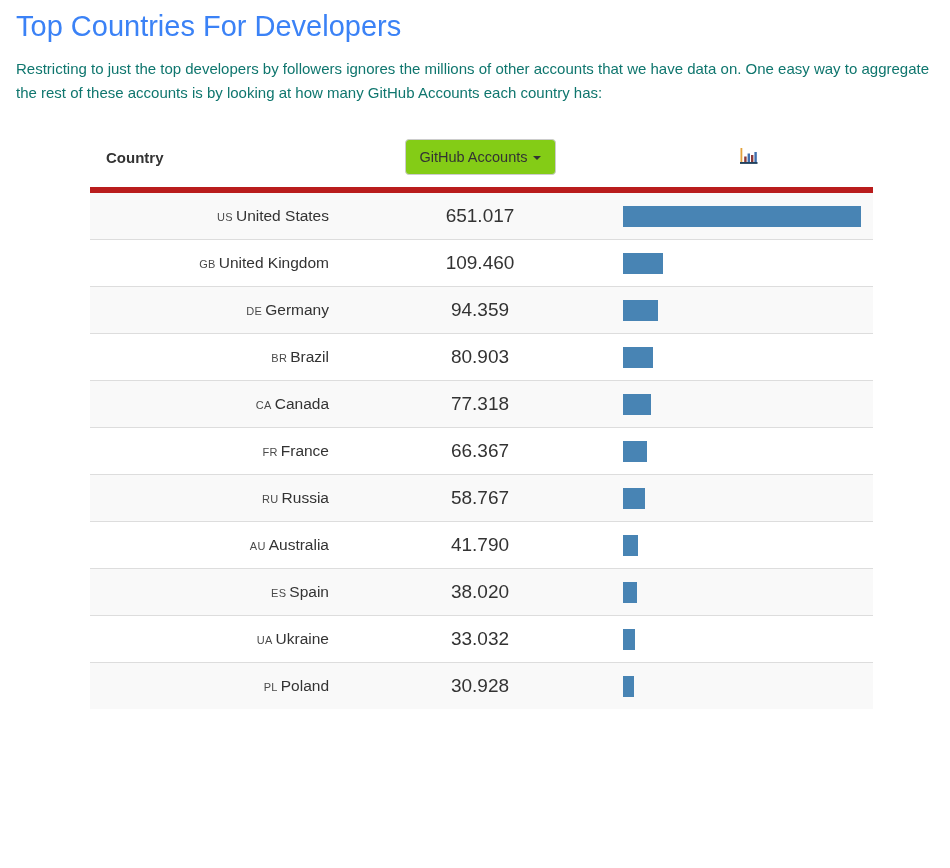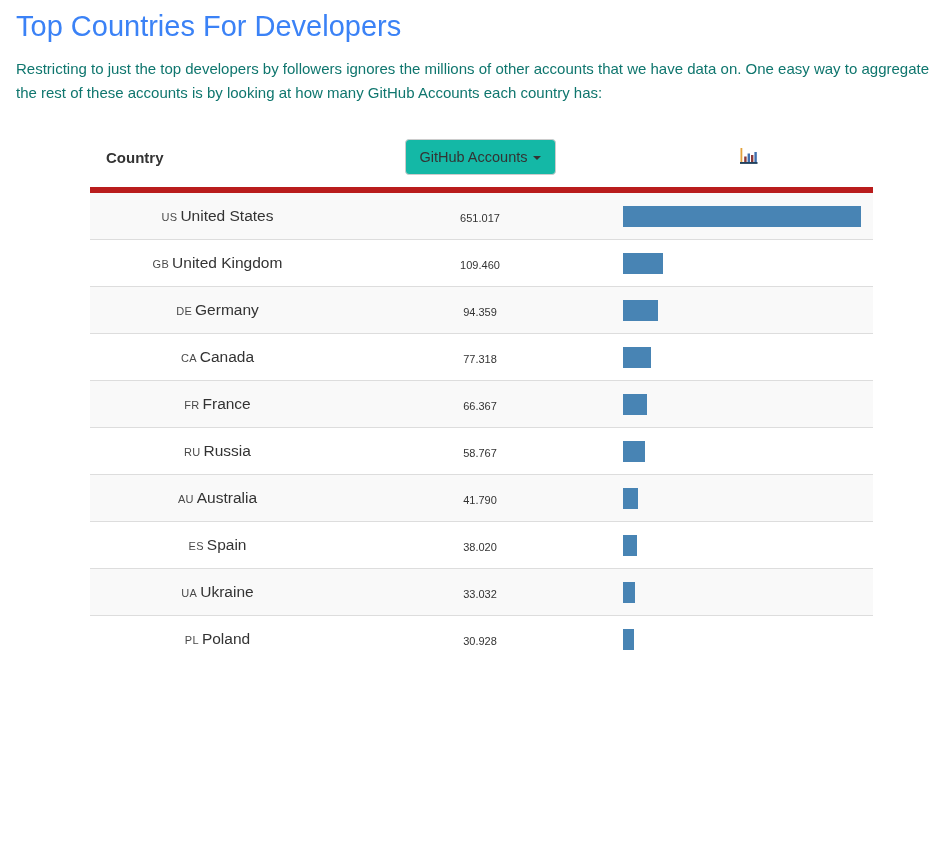--- a/index.html
+++ b/index.html
@@ -54,21 +54,21 @@
   th.th-country {
     text-align: left;
     padding-left: 16px;
     font-size: 15px;
   }
   th.th-metric { text-align: center; }
   th.th-chart  { text-align: center; }
 
   .metric-btn {
     display: inline-block;
-    background: #14b8a6;
+    background: #84cc16;
     border: 1px solid #cccccc;
     border-radius: 4px;
     padding: 7px 14px;
     font-size: 14.5px;
     font-weight: normal;
     color: #333333;
     font-family: inherit;
     cursor: pointer;
     line-height: 1.42;
   }
@@ -85,32 +85,32 @@
 
   tbody td {
     border-top: 1px solid #dddddd;
     padding: 12px 8px;
     vertical-align: middle;
     height: 22px;
   }
   tbody tr:nth-child(odd) { background: #f9f9f9; }
   tbody tr:nth-child(even) { background: #ffffff; }
 
-  td.td-country { padding-left: 16px; text-align: center; white-space: nowrap; }
+  td.td-country { padding-left: 16px; text-align: right; white-space: nowrap; }
   td.td-value   { text-align: center; }
   td.td-bar     { padding-left: 0; padding-right: 0; }
 
   .country-code {
     font-size: 11px;
     color: #4a4a4a;
     letter-spacing: 0.3px;
     margin-right: 3px;
   }
   .country-name { font-size: 15.5px; }
-  .value-label  { font-size: 11px; }
+  .value-label  { font-size: 19px; }
 
   .bar {
     height: 21px;
     background: #4884b4;
   }
 </style>
 </head>
 <body>
 
 <div class="page">
@@ -178,20 +178,31 @@
       <span class="country-code">DE</span><span class="country-name">Germany</span>
     </td>
     <td class="td-value">
       <span class="value-label">94.359</span>
     </td>
     <td class="td-bar">
       <div class="bar" style="width: 34.5px; background: rgb(72, 132, 180);"></div>
     </td>
   </tr>
 
+  <tr>
+    <td class="td-country">
+      <span class="country-code">BR</span><span class="country-name">Brazil</span>
+    </td>
+    <td class="td-value">
+      <span class="value-label">80.903</span>
+    </td>
+    <td class="td-bar">
+      <div class="bar" style="width: 29.6px; background: rgb(72, 132, 180);"></div>
+    </td>
+  </tr>
 
   <tr>
     <td class="td-country">
       <span class="country-code">CA</span><span class="country-name">Canada</span>
     </td>
     <td class="td-value">
       <span class="value-label">77.318</span>
     </td>
     <td class="td-bar">
       <div class="bar" style="width: 28.3px; background: rgb(72, 132, 180);"></div>

